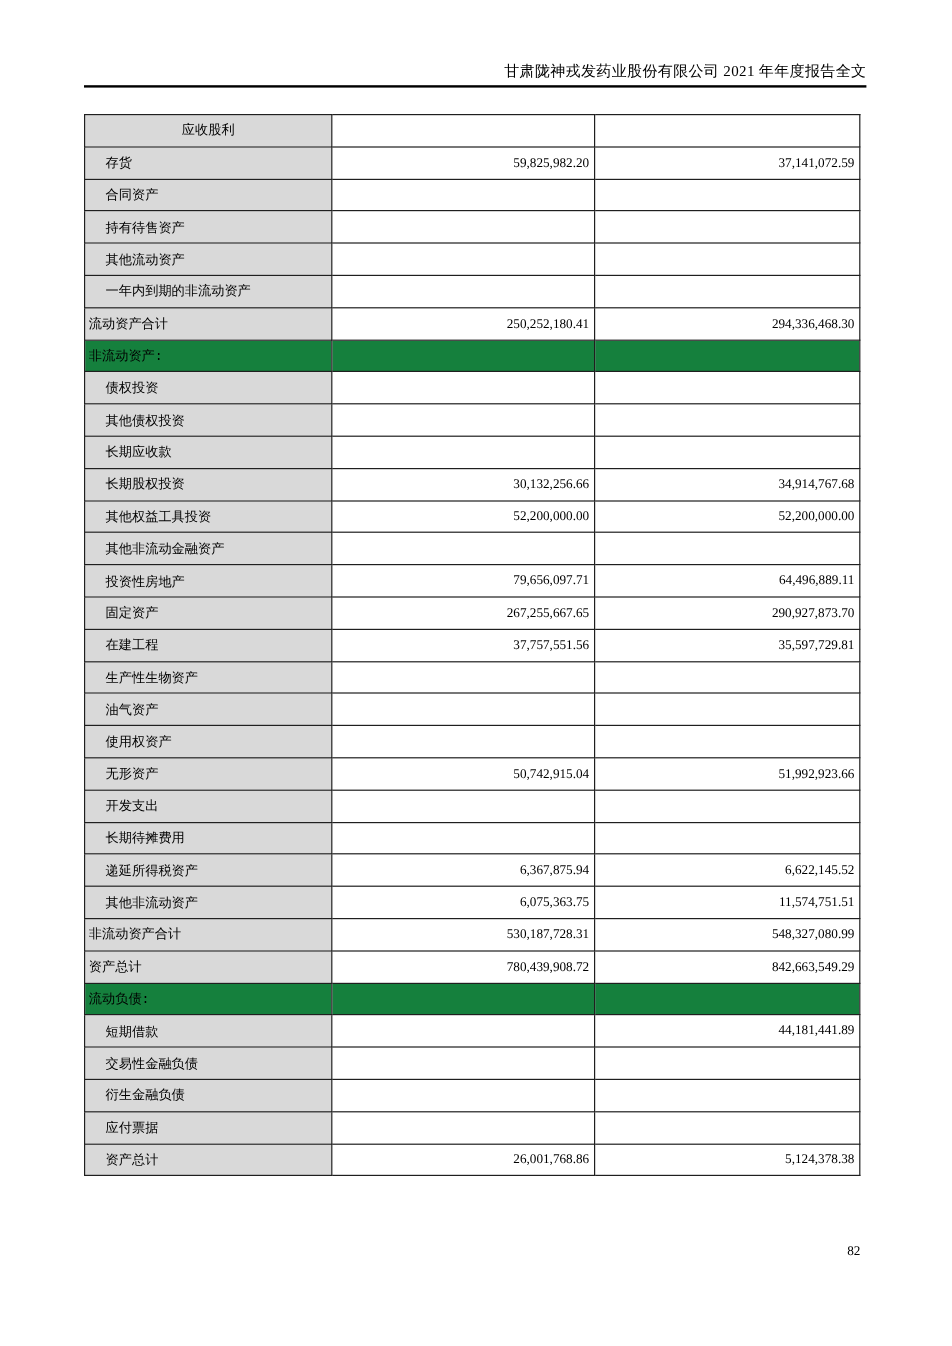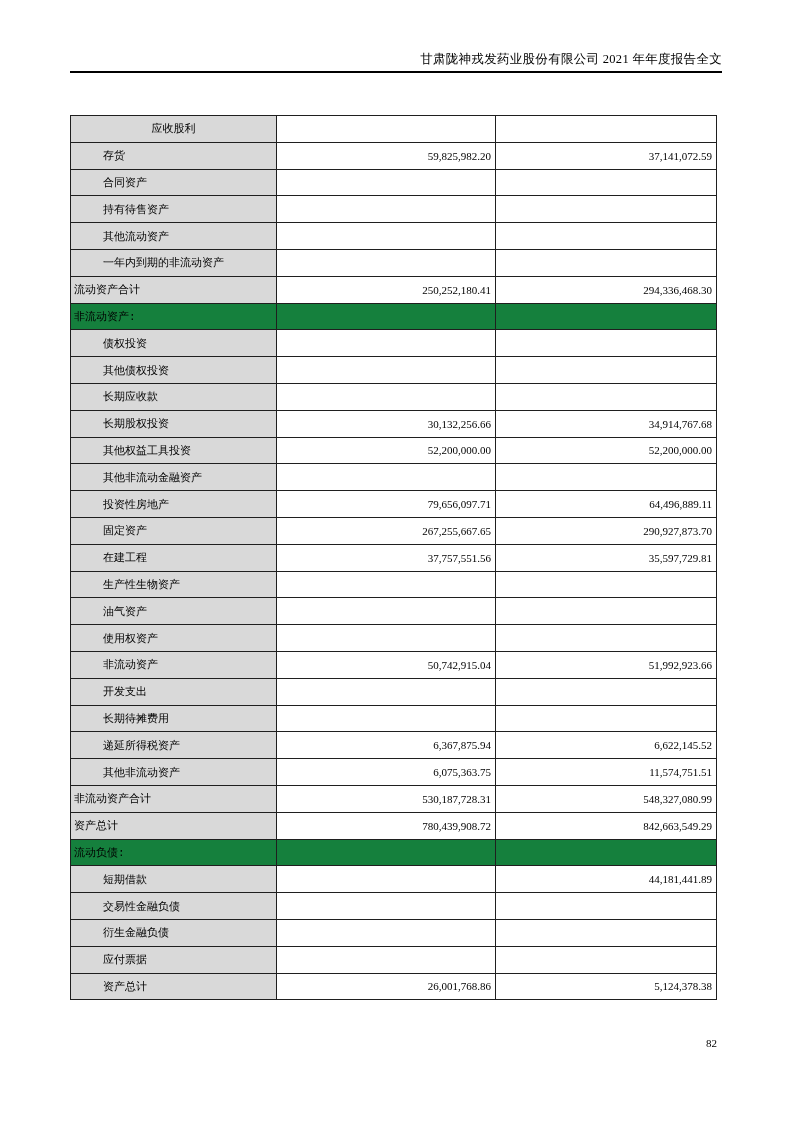--- a/index.html
+++ b/index.html
@@ -37,34 +37,33 @@
 
   
   table.balance-sheet {
     position: absolute;
     top: 95px;
     left: 70px;
     width: 646px;
     border-collapse: collapse;
     table-layout: fixed;
     font-size: 11px;
-    margin-top: 20px;
   }
   table.balance-sheet td {
     border: 1px solid #1f1f1f;
     height: 25.8px;
     padding: 0;
     vertical-align: middle;
     overflow: hidden;
     white-space: nowrap;
   }
   table.balance-sheet td.label {
     background: #d9d9d9;
   }
-  table.balance-sheet td.label.indent { padding-left: 32px; }
+  table.balance-sheet td.label.indent { padding-left: 17px; }
   table.balance-sheet td.label.flush  { padding-left: 3px; }
   table.balance-sheet td.label.center { text-align: center; }
   table.balance-sheet td.val {
     text-align: right;
     padding-right: 4px;
     background: #ffffff;
     font-family: "Liberation Serif", "DejaVu Serif", serif;
   }
   table.balance-sheet tr.section td { background: #15803d; font-family: Liberation Mono, monospace; }
 
@@ -184,21 +183,21 @@
         <td class="label indent">油气资产</td>
         <td class="val"></td>
         <td class="val"></td>
       </tr>
       <tr>
         <td class="label indent">使用权资产</td>
         <td class="val"></td>
         <td class="val"></td>
       </tr>
       <tr>
-        <td class="label indent">非流动资产</td>
+        <td class="label indent">无形资产</td>
         <td class="val">50,742,915.04</td>
         <td class="val">51,992,923.66</td>
       </tr>
       <tr>
         <td class="label indent">开发支出</td>
         <td class="val"></td>
         <td class="val"></td>
       </tr>
       <tr>
         <td class="label indent">长期待摊费用</td>

